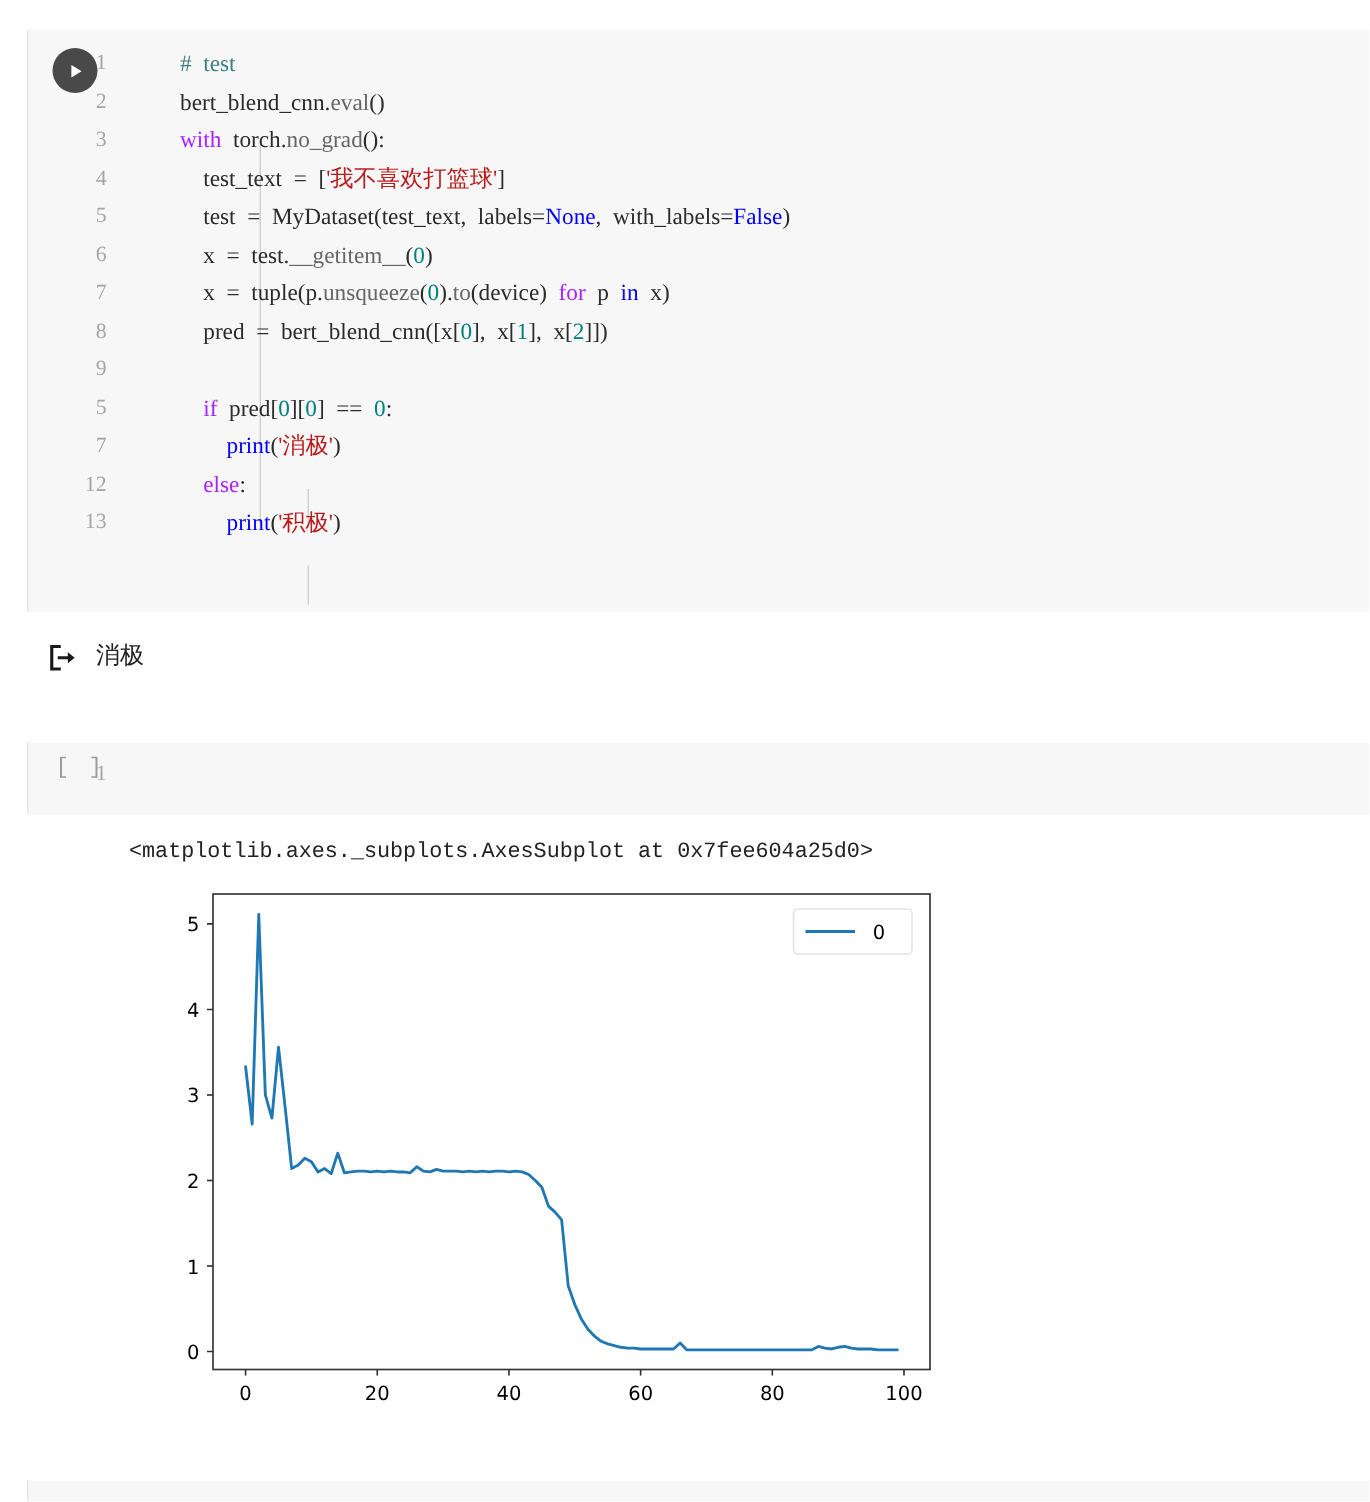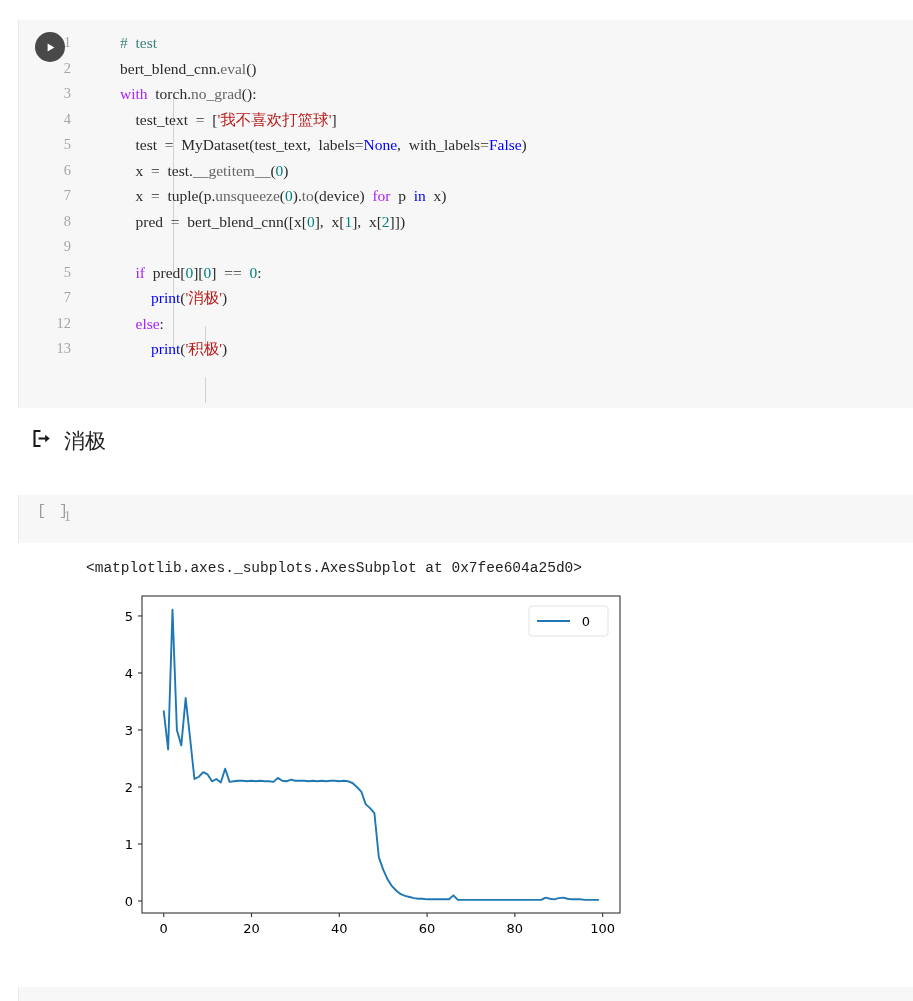--- a/index.html
+++ b/index.html
@@ -101,21 +101,21 @@
     align-items: flex-start;
   }
   .out-icon {
     width: 46px;
     padding-left: 14px;
     padding-top: 2px;
     flex: 0 0 46px;
   }
   .out-text {
     font-family: "Liberation Serif", serif;
-    font-size: 21px;
+    font-size: 16px;
     color: #222;
     white-space: pre;
   }
   .out-mono {
     font-family: "Liberation Mono", monospace;
     font-size: 14.5px;
     color: #222;
     white-space: pre;
   }
 

